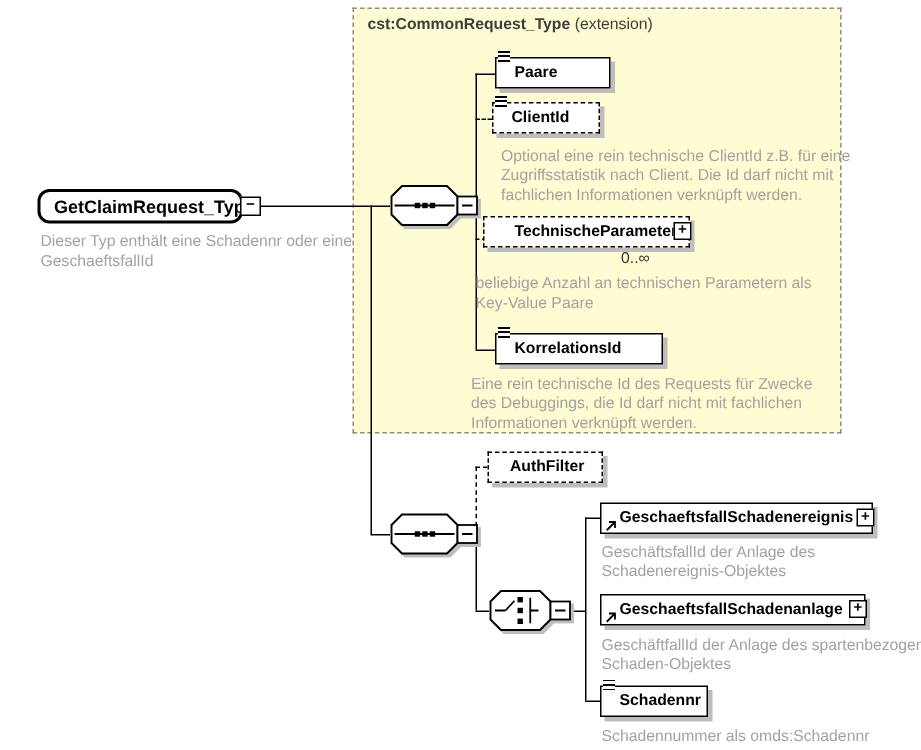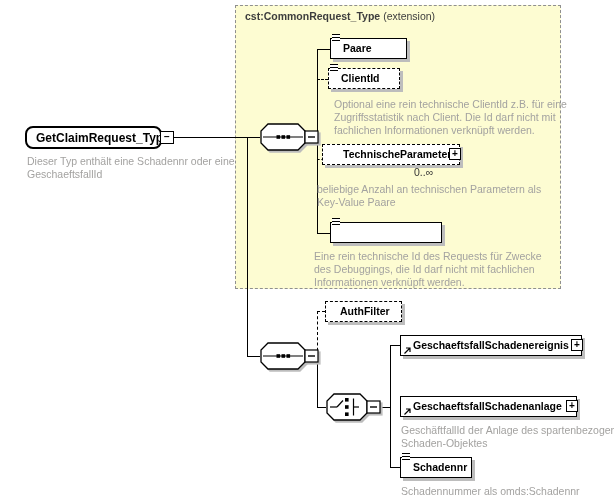--- a/index.html
+++ b/index.html
@@ -137,20 +137,21 @@
 
   <div class="ebox opt" style="left:305px;top:144px;width:138px">
     <span class="elabel pad-sm">TechnischeParameter</span>
     <div class="pm-box pm-right">+</div>
   </div>
   <div class="occ" style="left:397px;top:166px">0..∞</div>
   <div class="desc" style="left:300px;top:183px;width:225px">beliebige Anzahl an technischen Parametern als Key-Value Paare</div>
 
   <div class="ebox" style="left:313px;top:222px;width:112px">
     <span class="lines-icon"></span>
+    <span class="elabel">KorrelationsId</span>
   </div>
   <div class="desc" style="left:297px;top:250px;width:232px">Eine rein technische Id des Requests für Zwecke des Debuggings, die Id darf nicht mit fachlichen Informationen verknüpft werden.</div>
 
   <svg class="comp" style="left:243px;top:342px" width="60" height="29" viewBox="0 0 60 29">
     <polygon points="8,1 38,1 45,8 45,20 38,27 8,27 1,20 1,8" fill="#fff" stroke="#000" stroke-width="1.3"></polygon>
     <line x1="3" y1="14" x2="43" y2="14" stroke="#000" stroke-width="1.2"></line>
     <rect x="16.5" y="12.2" width="3.6" height="3.6" fill="#000"></rect>
     <rect x="21.5" y="12.2" width="3.6" height="3.6" fill="#000"></rect>
     <rect x="26.5" y="12.2" width="3.6" height="3.6" fill="#000"></rect>
     <rect x="45" y="8" width="13" height="12" fill="#fff" stroke="#000" stroke-width="1.2"></rect>
@@ -174,20 +175,21 @@
     <line x1="44" y1="14" x2="51" y2="14" stroke="#000" stroke-width="1.4"></line>
   </svg>
 
   <div class="ebox" style="left:383px;top:335px;width:182px">
     <span class="ref-arrow"><svg width="9" height="9" viewBox="0 0 9 9">
           <path d="M1.5 7.5 L6.5 2.5 M3 2 H7 V6" stroke="#000" stroke-width="1.2" fill="none"></path>
         </svg></span>
     <span class="elabel">GeschaeftsfallSchadenereignis</span>
     <div class="pm-box pm-right">+</div>
   </div>
+  <div class="desc" style="left:384px;top:362px;width:160px">GeschäftsfallId der Anlage des Schadenereignis-Objektes</div>
 
   <div class="ebox" style="left:383px;top:396px;width:177px">
     <span class="ref-arrow"><svg width="9" height="9" viewBox="0 0 9 9">
           <path d="M1.5 7.5 L6.5 2.5 M3 2 H7 V6" stroke="#000" stroke-width="1.2" fill="none"></path>
         </svg></span>
     <span class="elabel">GeschaeftsfallSchadenanlage</span>
     <div class="pm-box pm-right">+</div>
   </div>
   <div class="desc" style="left:384px;top:424px;width:228px">GeschäftfallId der Anlage des spartenbezogenen Schaden-Objektes</div>
 

